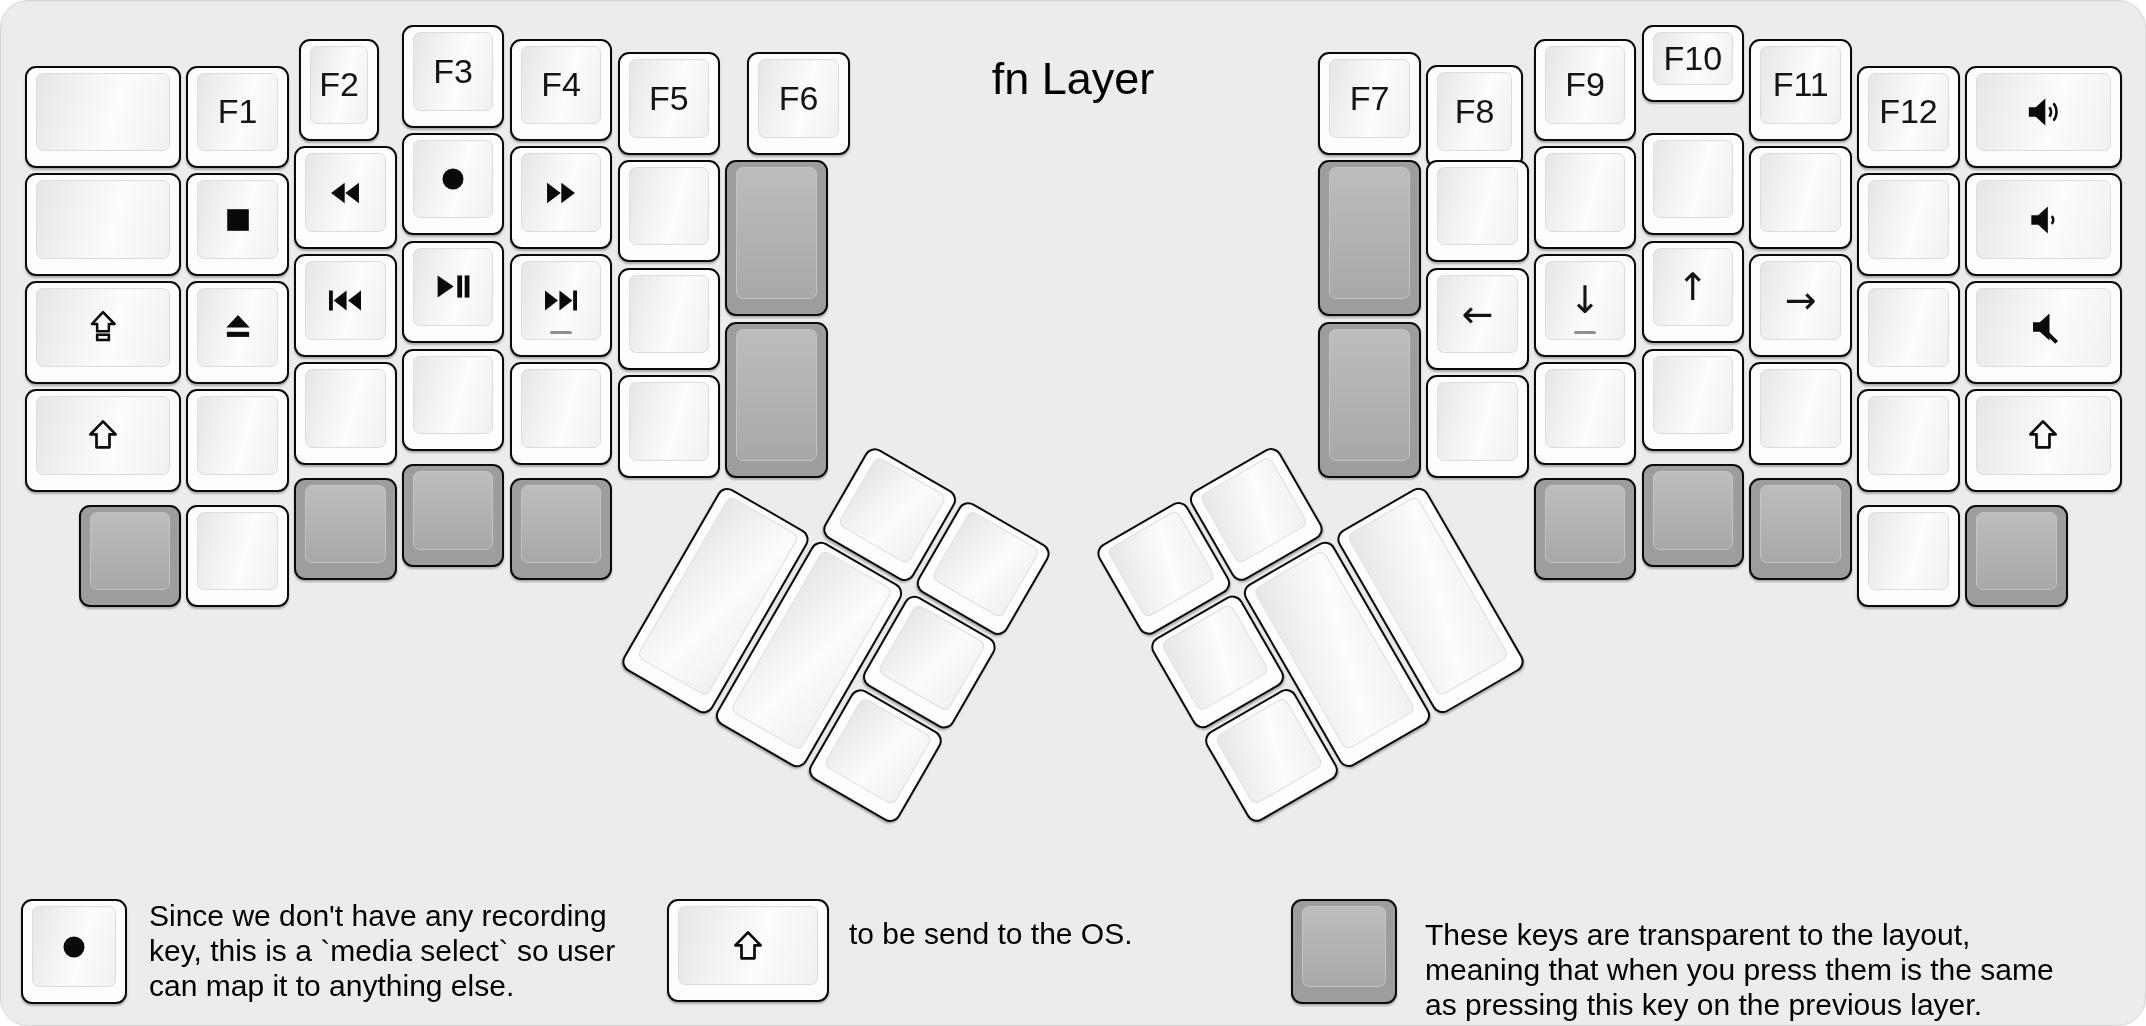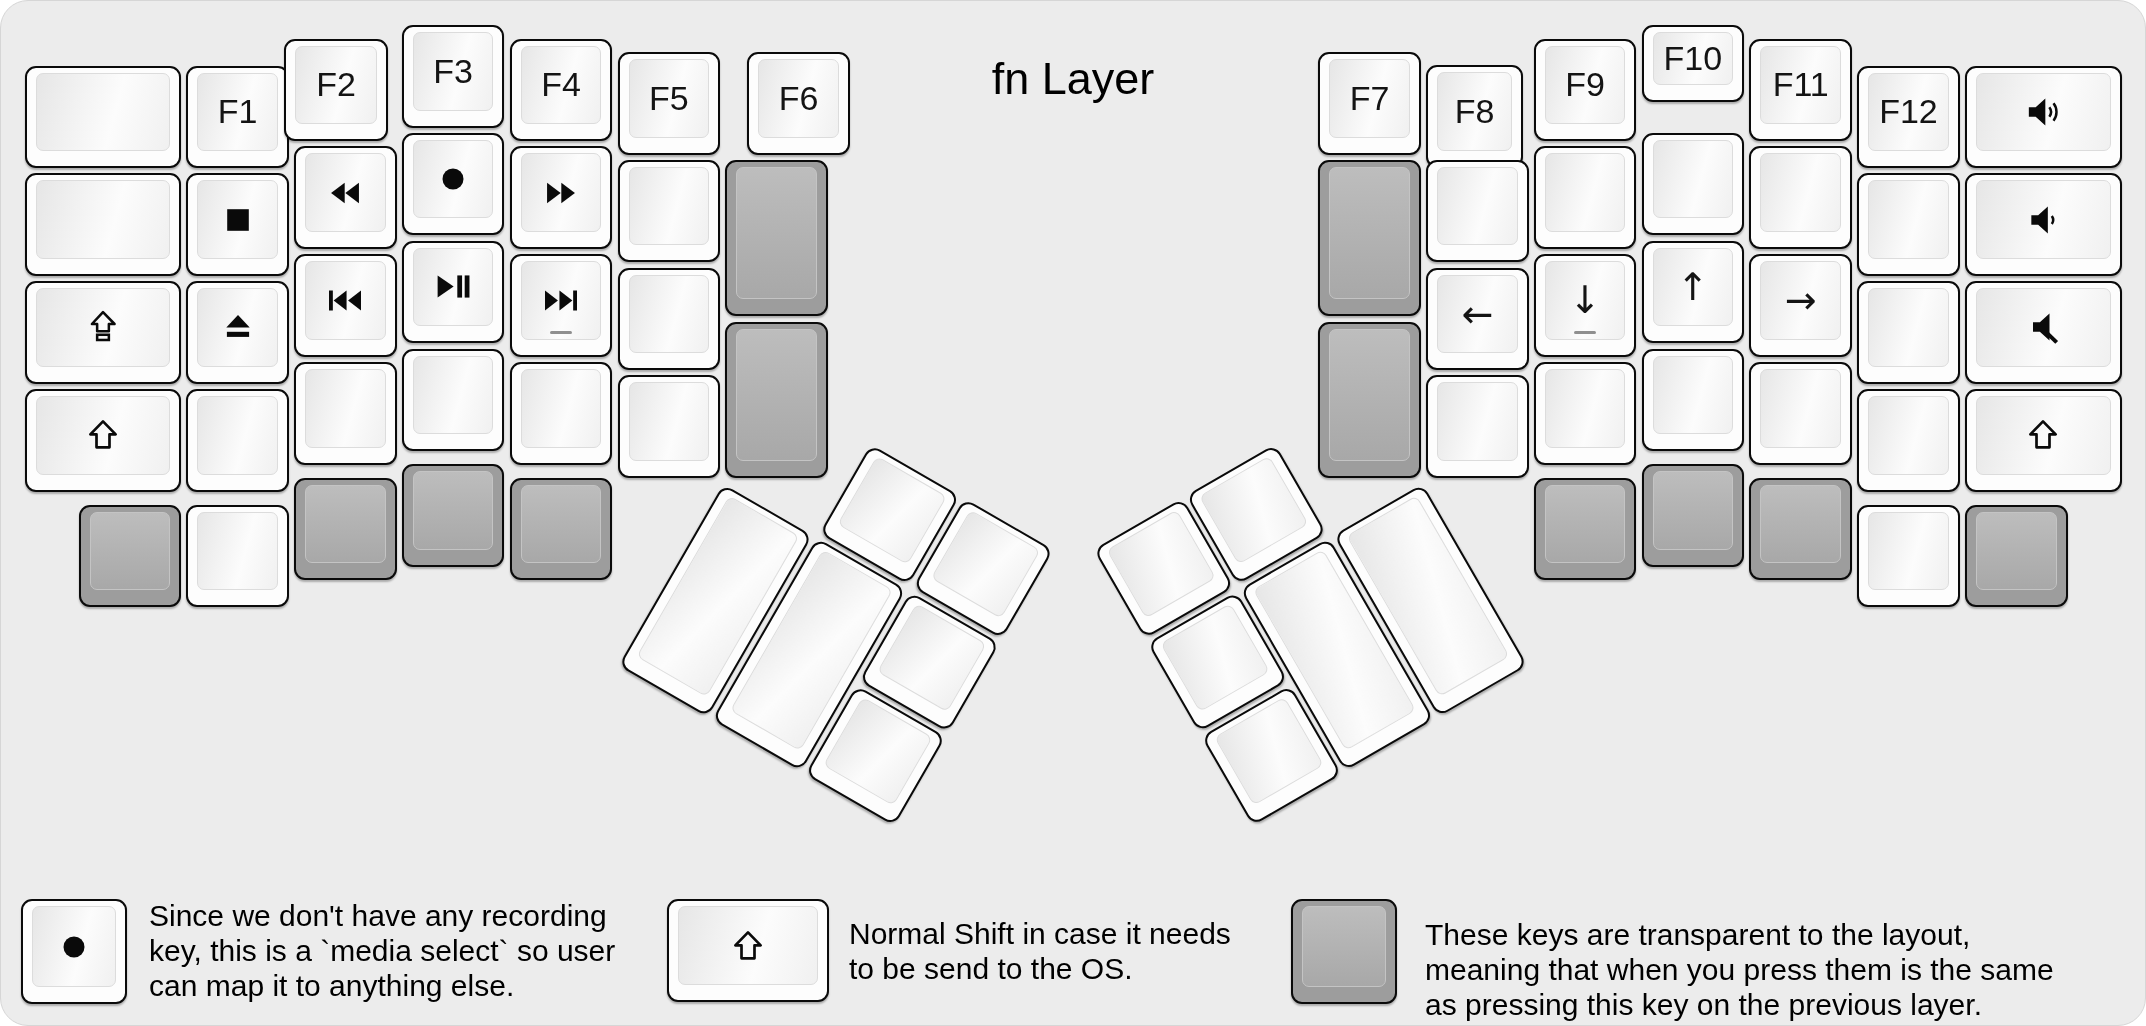--- a/index.html
+++ b/index.html
@@ -73,21 +73,21 @@
             <svg width="36" height="36" viewBox="0 0 24 24">
               <path d="M12 4 L19.8 12.4 H4.2 Z" fill="#0a0a0a"></path>
               <rect x="4.6" y="15.2" width="14.8" height="3.4" fill="#0a0a0a"></rect>
             </svg>
           </span>
         </div>
       </div>
       <div class="key" style="left: 185.3px; top: 387.925px; width: 102.6px; height: 102.6px;">
         <div class="face"></div>
       </div>
-      <div class="key" style="left: 283px; top: 37.575px; width: 104px; height: 102.6px;">
+      <div class="key" style="left: 298px; top: 37.575px; width: 80px; height: 102.6px;">
         <div class="face">
           <span class="klabel">F2</span>
         </div>
       </div>
       <div class="key" style="left: 293.1px; top: 145.375px; width: 102.6px; height: 102.6px;">
         <div class="face">
           <span class="icon">
             <svg width="38" height="38" viewBox="0 0 24 24">
               <path d="M11.8 5.5 V18.5 L3.2 12 Z" fill="#0a0a0a"></path>
               <path d="M20.8 5.5 V18.5 L12.2 12 Z" fill="#0a0a0a"></path>
@@ -410,21 +410,20 @@
         <div class="key" style="left: 666px; top: 898px; width: 162px; height: 103px;">
           <div class="face">
             <span class="icon">
               <svg width="38" height="38" viewBox="0 0 24 24">
                 <path d="M12 3.4 L20 11.6 H16.1 V19.8 H7.9 V11.6 H4 Z" fill="none" stroke="#0a0a0a" stroke-width="1.7" stroke-linejoin="round"></path>
               </svg>
             </span>
           </div>
         </div>
         <div class="legend-text" style="left: 848px; top: 915px;">
-          <div>Normal Shift in case it needs</div>
           <div>to be send to the OS.</div>
         </div>
       </div>
       <div>
         <div class="key gray" style="left: 1290px; top: 898px; width: 106px; height: 105px;">
           <div class="face"></div>
         </div>
         <div class="legend-text" style="left: 1424px; top: 916px;">
           <div>These keys are transparent to the layout,</div>
           <div>meaning that when you press them is the same</div>

